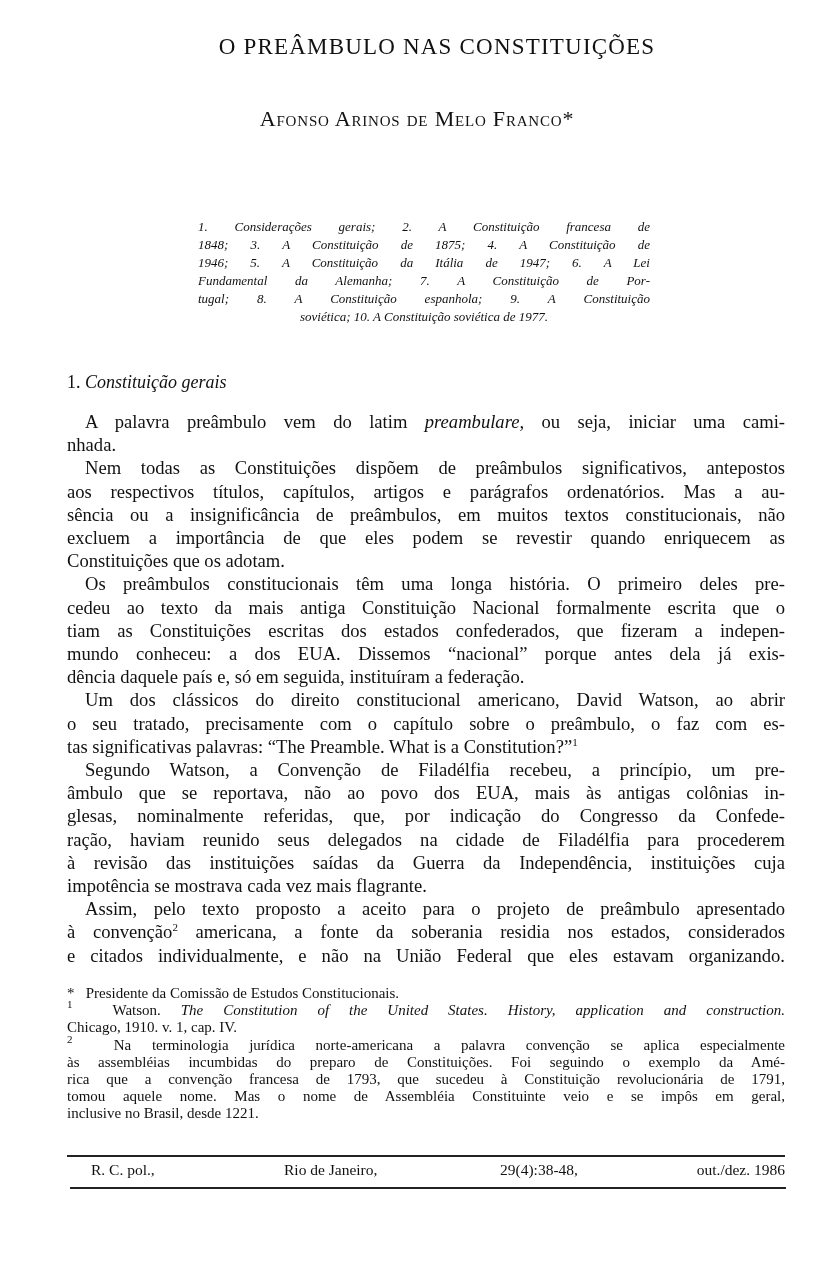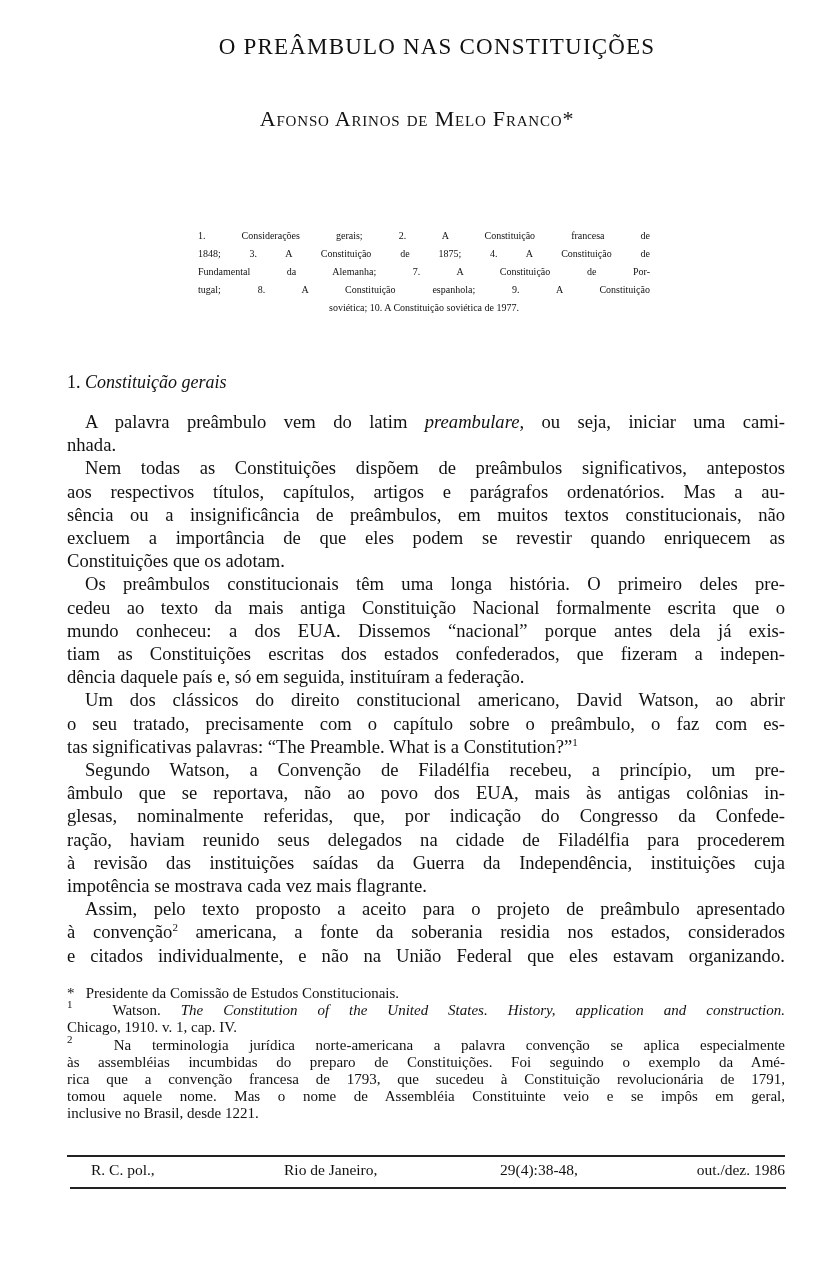--- a/index.html
+++ b/index.html
@@ -2,22 +2,22 @@
 <html><head>
 <meta charset="utf-8">
 <style>
   html, body { margin:0; padding:0; background:#fff; }
   body { width:834px; height:1264px; position:relative; overflow:hidden; color:#111;
          font-family:"Liberation Serif","DejaVu Serif",serif; }
   .title { position:absolute; top:34px; left:0; width:834px; text-align:center;
            font-size:23px; letter-spacing:1.2px;padding-left:20px; }
   .author { position:absolute; top:106px; left:0; width:834px; text-align:center;
             font-size:22px; font-variant:small-caps; letter-spacing:0.8px; }
-  .summary { position:absolute; top:227px; left:198px; width:452px; 
-             font-size:10px; line-height:18px; text-align:justify; text-align-last:center; }
+  .summary { position:absolute; top:218px; left:198px; width:452px; font-style:italic;
+             font-size:13px; line-height:18px; text-align:justify; text-align-last:center; }
   .summary span.line { display:block; text-align:justify; text-align-last:justify; }
   .summary span.line.last { text-align-last:center; }
   .section { position:absolute; top:372px; left:67px; font-size:18px; }
   .section i { font-style:italic; }
   .body { position:absolute; top:410px; left:67px; width:718px; font-size:18.6px; line-height:23.2px; }
   .line { display:block; text-align:justify; text-align-last:justify; white-space:nowrap; }
   .body .line { white-space:normal; }
   .line.end { text-align-last:left; }
   .ind { padding-left:18px; }
   sup { font-size:11px; line-height:0; vertical-align:7px; }
@@ -31,42 +31,43 @@
 </style>
 </head>
 <body>
 
 <div class="title">O PREÂMBULO NAS CONSTITUIÇÕES</div>
 <div class="author">Afonso Arinos de Melo Franco*</div>
 
 <div class="summary">
   <span class="line">1. Considerações gerais; 2. A Constituição francesa de</span>
   <span class="line">1848; 3. A Constituição de 1875; 4. A Constituição de</span>
+  <span class="line">1946; 5. A Constituição da Itália de 1947; 6. A Lei</span>
   <span class="line">Fundamental da Alemanha; 7. A Constituição de Por-</span>
   <span class="line">tugal; 8. A Constituição espanhola; 9. A Constituição</span>
   <span class="line last">soviética; 10. A Constituição soviética de 1977.</span>
 </div>
 
 <div class="section">
   <span>1.</span>
   <i>Constituição gerais</i>
 </div>
 
 <div class="body">
   <span class="line ind"><span>A palavra preâmbulo vem do latim </span><em>preambulare,</em><span> ou seja, iniciar uma cami-</span></span>
   <span class="line end">nhada.</span>
   <span class="line ind">Nem todas as Constituições dispõem de preâmbulos significativos, antepostos</span>
   <span class="line">aos respectivos títulos, capítulos, artigos e parágrafos ordenatórios. Mas a au-</span>
   <span class="line">sência ou a insignificância de preâmbulos, em muitos textos constitucionais, não</span>
   <span class="line">excluem a importância de que eles podem se revestir quando enriquecem as</span>
   <span class="line end">Constituições que os adotam.</span>
   <span class="line ind">Os preâmbulos constitucionais têm uma longa história. O primeiro deles pre-</span>
   <span class="line">cedeu ao texto da mais antiga Constituição Nacional formalmente escrita que o</span>
+  <span class="line">tiam as Constituições escritas dos estados confederados, que fizeram a indepen-</span>
   <span class="line">mundo conheceu: a dos EUA. Dissemos “nacional” porque antes dela já exis-</span>
-  <span class="line">tiam as Constituições escritas dos estados confederados, que fizeram a indepen-</span>
   <span class="line end">dência daquele país e, só em seguida, instituíram a federação.</span>
   <span class="line ind">Um dos clássicos do direito constitucional americano, David Watson, ao abrir</span>
   <span class="line">o seu tratado, precisamente com o capítulo sobre o preâmbulo, o faz com es-</span>
   <span class="line end"><span>tas significativas palavras: “The Preamble. What is a Constitution?”</span><sup>1</sup></span>
   <span class="line ind">Segundo Watson, a Convenção de Filadélfia recebeu, a princípio, um pre-</span>
   <span class="line">âmbulo que se reportava, não ao povo dos EUA, mais às antigas colônias in-</span>
   <span class="line">glesas, nominalmente referidas, que, por indicação do Congresso da Confede-</span>
   <span class="line">ração, haviam reunido seus delegados na cidade de Filadélfia para procederem</span>
   <span class="line">à revisão das instituições saídas da Guerra da Independência, instituições cuja</span>
   <span class="line end">impotência se mostrava cada vez mais flagrante.</span>

